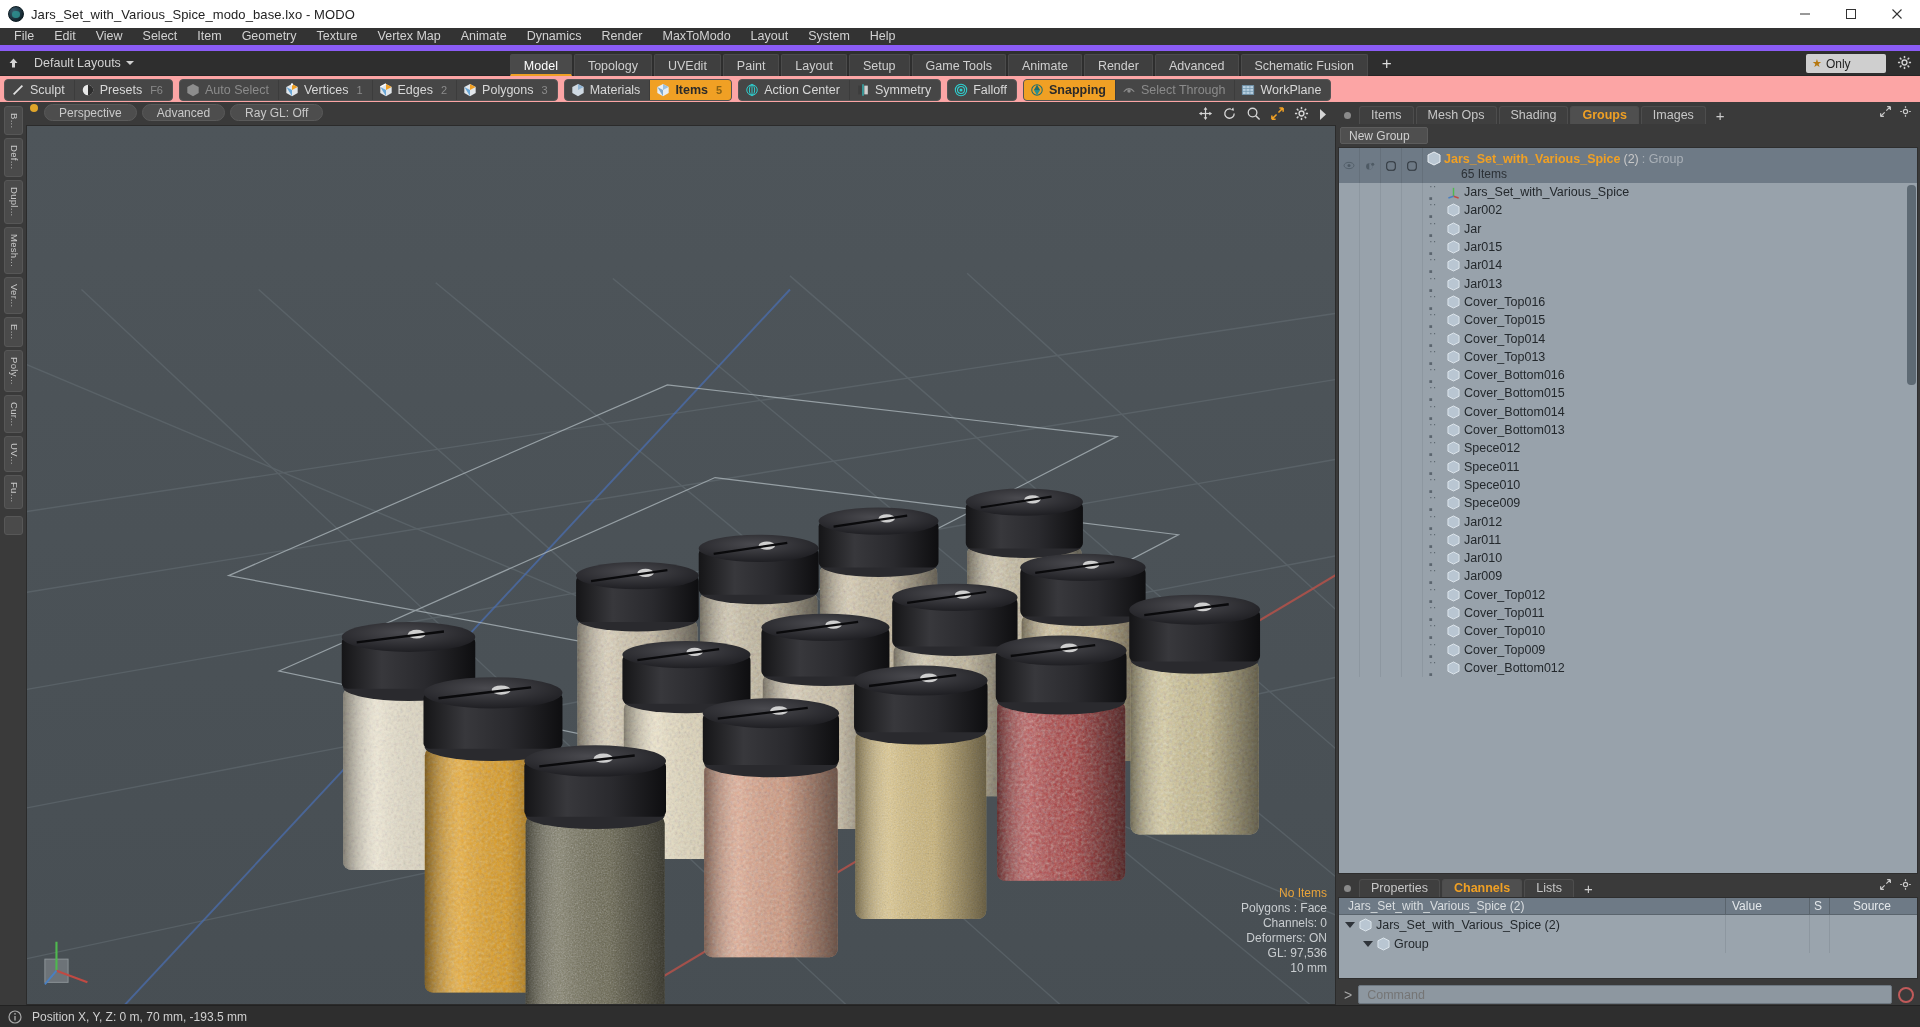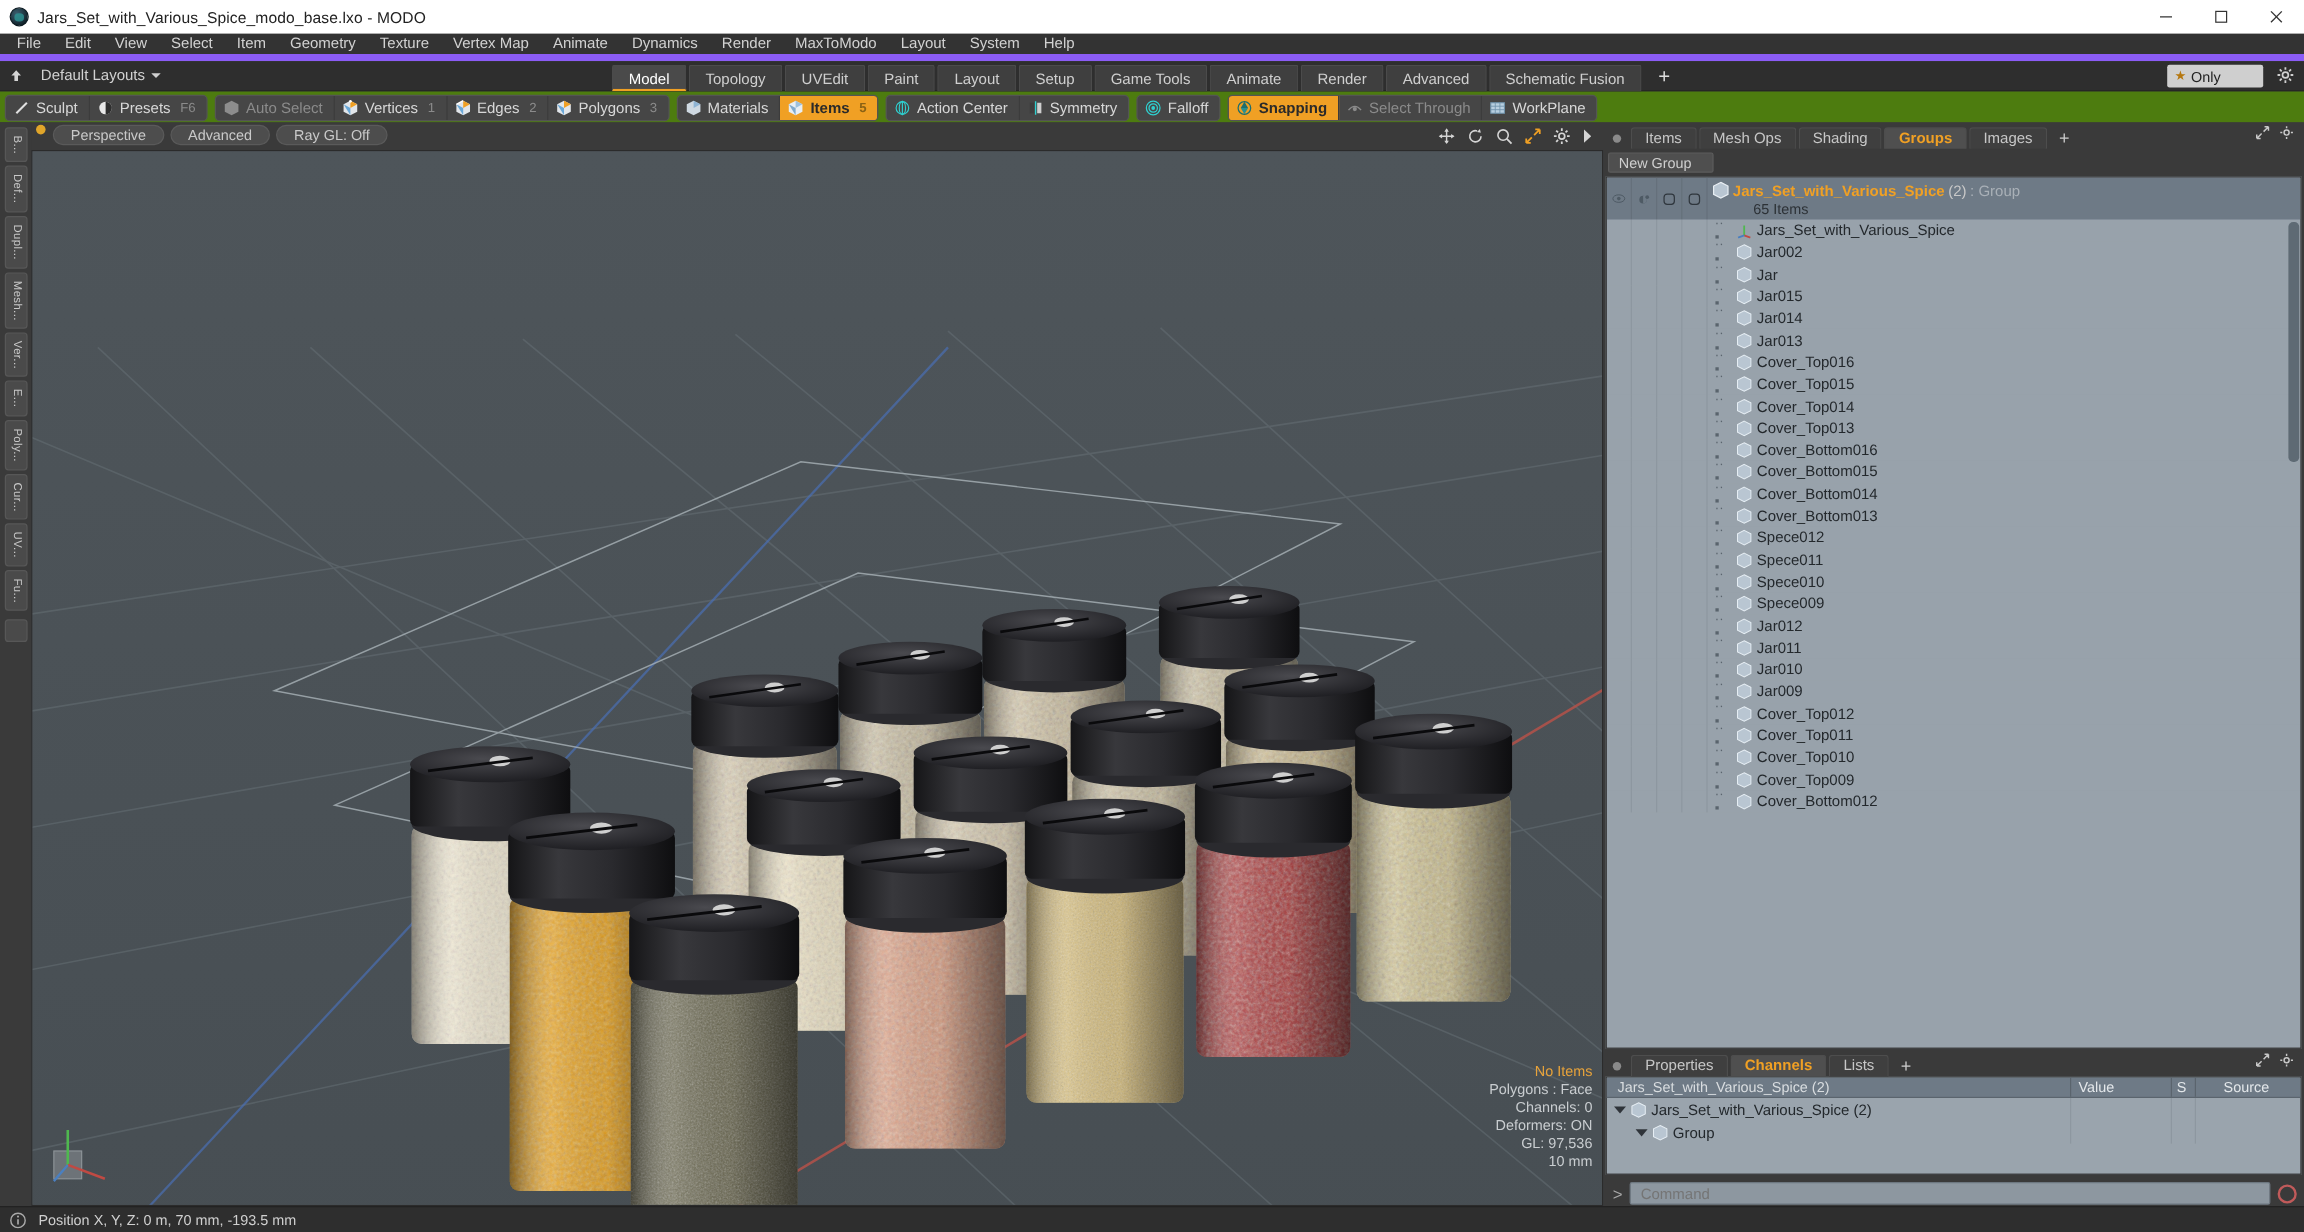--- a/index.html
+++ b/index.html
@@ -70,21 +70,21 @@
   .layoutbar .right-gear { position:absolute; right:8px; top:4px; }
   .only-btn {
     position:absolute; right:34px; top:3px; height:19px; background:#cfcfcf; color:#222;
     font-size:12px; border-radius:2px; padding:0 10px 0 6px; display:flex; align-items:center; gap:4px;
     min-width: 80px;
   }
   .only-btn .star { color:#b5770f; font-size:11px; }
 
   
   .modebar {
-    height: 26px; background: #4d7c0f; display:flex; align-items:center; flex: 0 0 26px;
+    height: 26px; background: #fca5a5; display:flex; align-items:center; flex: 0 0 26px;
     padding: 2px 0 0 4px; gap: 0;
   }
   .tgroup { display:flex; align-items:center; background:#464646; border-radius:4px; height:22px;
     margin-right:6px; border:1px solid #545454; overflow:hidden; }
   .tbtn {
     display:flex; align-items:center; gap:5px; height:22px; padding: 0 9px 0 6px;
     font-size:12.5px; color:#d8d8d8; white-space:nowrap; border-right:1px solid #3c3c3c;
   }
   .tbtn:last-child { border-right:none; }
   .tbtn.on { background:#f0a024; color:#2a2a2a; font-weight:bold; }

